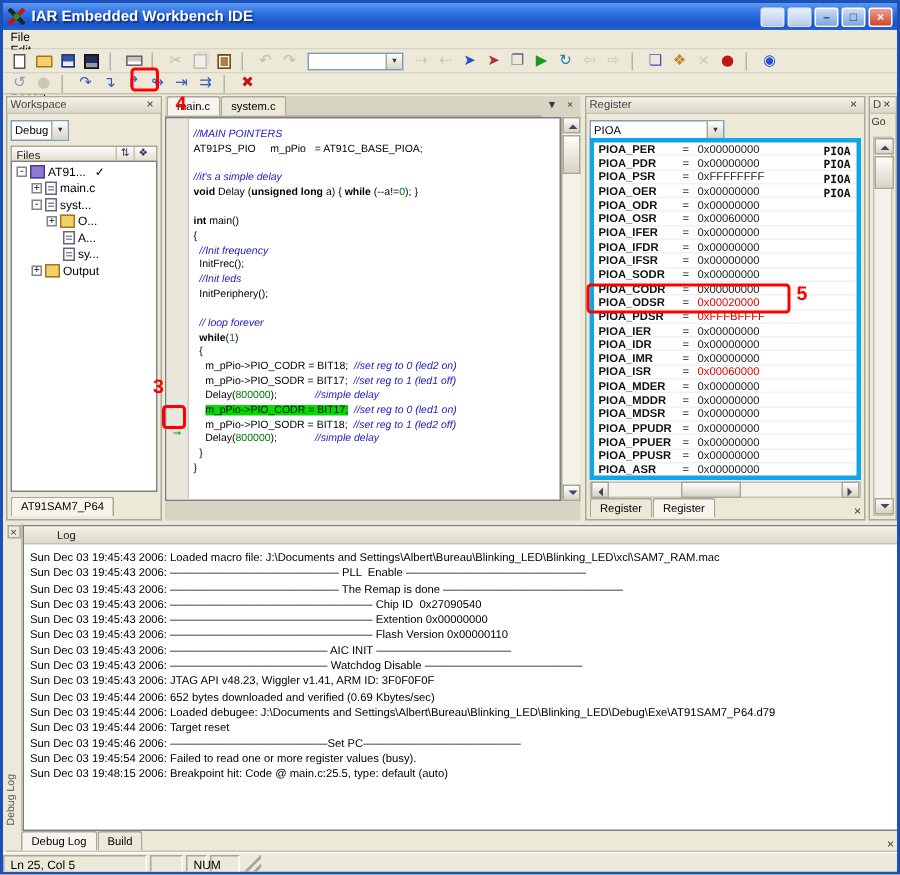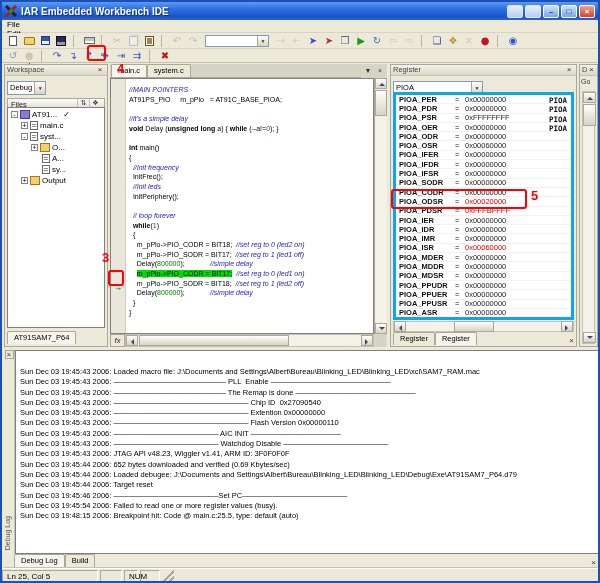--- a/index.html
+++ b/index.html
@@ -364,28 +364,20 @@
       <span class="execarrow" id="exec-arrow" style="top: 204.3px;">→</span>
       <div class="code" id="code"><div class="cl" style="height: 9.7px;"><span class="tk-c">//MAIN POINTERS</span></div><div class="cl" style="height: 9.7px;"><span class="tk-p">AT91PS_PIO     m_pPio   = AT91C_BASE_PIOA;</span></div><div class="cl" style="height: 9.7px;"></div><div class="cl" style="height: 9.7px;"><span class="tk-c">//it's a simple delay</span></div><div class="cl" style="height: 9.7px;"><span class="tk-k">void</span><span class="tk-p"> Delay (</span><span class="tk-k">unsigned long</span><span class="tk-p"> a) { </span><span class="tk-k">while</span><span class="tk-p"> (--a!=</span><span class="tk-n">0</span><span class="tk-p">); }</span></div><div class="cl" style="height: 9.7px;"></div><div class="cl" style="height: 9.7px;"><span class="tk-k">int</span><span class="tk-p"> main()</span></div><div class="cl" style="height: 9.7px;"><span class="tk-p">{</span></div><div class="cl" style="height: 9.7px;"><span class="tk-c">  //Init frequency</span></div><div class="cl" style="height: 9.7px;"><span class="tk-p">  InitFrec();</span></div><div class="cl" style="height: 9.7px;"><span class="tk-c">  //Init leds</span></div><div class="cl" style="height: 9.7px;"><span class="tk-p">  InitPeriphery();</span></div><div class="cl" style="height: 9.7px;"></div><div class="cl" style="height: 9.7px;"><span class="tk-c">  // loop forever</span></div><div class="cl" style="height: 9.7px;"><span class="tk-p">  </span><span class="tk-k">while</span><span class="tk-p">(</span><span class="tk-n">1</span><span class="tk-p">)</span></div><div class="cl" style="height: 9.7px;"><span class="tk-p">  {</span></div><div class="cl" style="height: 9.7px;"><span class="tk-p">    m_pPio-&gt;PIO_CODR = BIT18;  </span><span class="tk-c">//set reg to 0 (led2 on)</span></div><div class="cl" style="height: 9.7px;"><span class="tk-p">    m_pPio-&gt;PIO_SODR = BIT17;  </span><span class="tk-c">//set reg to 1 (led1 off)</span></div><div class="cl" style="height: 9.7px;"><span class="tk-p">    Delay(</span><span class="tk-n">800000</span><span class="tk-p">);             </span><span class="tk-c">//simple delay</span></div><div class="cl" style="height: 9.7px;"><span class="tk-p">    </span><span class="tk-hl">m_pPio-&gt;PIO_CODR = BIT17;</span><span class="tk-p">  </span><span class="tk-c">//set reg to 0 (led1 on)</span></div><div class="cl" style="height: 9.7px;"><span class="tk-p">    m_pPio-&gt;PIO_SODR = BIT18;  </span><span class="tk-c">//set reg to 1 (led2 off)</span></div><div class="cl" style="height: 9.7px;"><span class="tk-p">    Delay(</span><span class="tk-n">800000</span><span class="tk-p">);             </span><span class="tk-c">//simple delay</span></div><div class="cl" style="height: 9.7px;"><span class="tk-p">  }</span></div><div class="cl" style="height: 9.7px;"><span class="tk-p">}</span></div></div>
     </div>
 
     <div class="vsb">
       <span class="sbtn sb-up" style="left:0;top:0;"></span>
       <span class="sthumb" style="left:0;top:12px;width:12px;height:26px;"></span>
       <span class="sbtn sb-dn" style="left:0;bottom:0;"></span>
     </div>
 
-    <div class="hrow">
-      <span class="fxbtn">fx</span>
-      <span class="hsb">
-        <span class="sbtn sb-lf" style="left:0;top:0;"></span>
-        <span class="sthumb" style="left:13px;top:0;width:150px;height:11px;"></span>
-        <span class="sbtn sb-rt" style="right:0;top:0;"></span>
-      </span>
-    </div>
   </div>
 
   <div class="panel" style="left:388px;top:62px;width:187px;height:283px;">
     <div class="phead">
       <span>Register</span>
       <span class="px">×</span>
     </div>
     <div class="combo pcombo" style="width:90px;">
       <span class="combo-txt">PIOA</span>
       <span class="combo-btn">▼</span>
@@ -545,20 +537,21 @@
       <span class="sbtn sb-dn" style="left:0;bottom:0;width:13px;"></span>
     </div>
   </div>
 
   <div class="panel" style="left:2px;top:347px;width:596px;height:205px;border:none;">
     <div class="lgrip">
       <span class="px">×</span>
       <span class="vtitle">Debug Log</span>
     </div>
     <div class="lbody">
+      <div class="lhead">Log</div>
       <div class="loglines" id="log-lines"><div class="log-line">Sun Dec 03 19:45:43 2006: Loaded macro file: J:\Documents and Settings\Albert\Bureau\Blinking_LED\Blinking_LED\xcl\SAM7_RAM.mac</div><div class="log-line">Sun Dec 03 19:45:43 2006: ——————————————— PLL  Enable ————————————————</div><div class="log-line">Sun Dec 03 19:45:43 2006: ——————————————— The Remap is done ————————————————</div><div class="log-line">Sun Dec 03 19:45:43 2006: —————————————————— Chip ID  0x27090540</div><div class="log-line">Sun Dec 03 19:45:43 2006: —————————————————— Extention 0x00000000</div><div class="log-line">Sun Dec 03 19:45:43 2006: —————————————————— Flash Version 0x00000110</div><div class="log-line">Sun Dec 03 19:45:43 2006: —————————————— AIC INIT ————————————</div><div class="log-line">Sun Dec 03 19:45:43 2006: —————————————— Watchdog Disable ——————————————</div><div class="log-line">Sun Dec 03 19:45:43 2006: JTAG API v48.23, Wiggler v1.41, ARM ID: 3F0F0F0F</div><div class="log-line">Sun Dec 03 19:45:44 2006: 652 bytes downloaded and verified (0.69 Kbytes/sec)</div><div class="log-line">Sun Dec 03 19:45:44 2006: Loaded debugee: J:\Documents and Settings\Albert\Bureau\Blinking_LED\Blinking_LED\Debug\Exe\AT91SAM7_P64.d79</div><div class="log-line">Sun Dec 03 19:45:44 2006: Target reset</div><div class="log-line">Sun Dec 03 19:45:46 2006: ——————————————Set PC——————————————</div><div class="log-line">Sun Dec 03 19:45:54 2006: Failed to read one or more register values (busy).</div><div class="log-line">Sun Dec 03 19:48:15 2006: Breakpoint hit: Code @ main.c:25.5, type: default (auto)</div></div>
     </div>
   </div>
 
   <div class="bottabs" id="log-tabs">
       <span class="tabitem active">Debug Log</span>
       <span class="tabitem">Build</span>
       <span class="px">×</span>
     </div>
 

